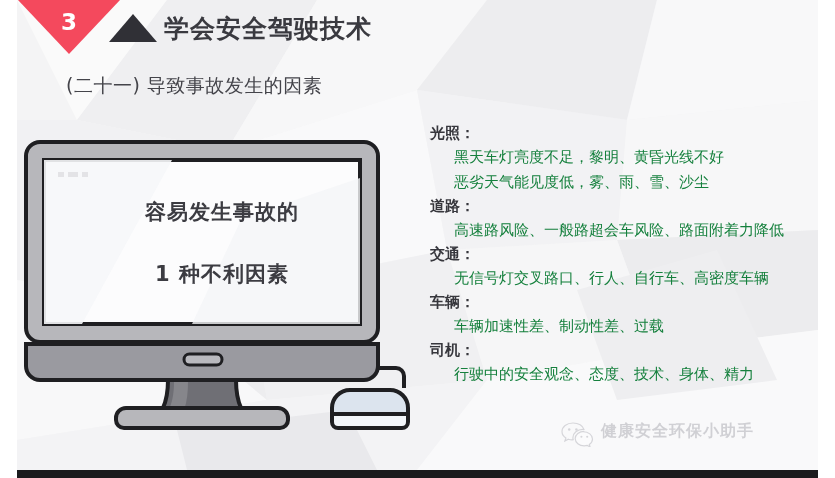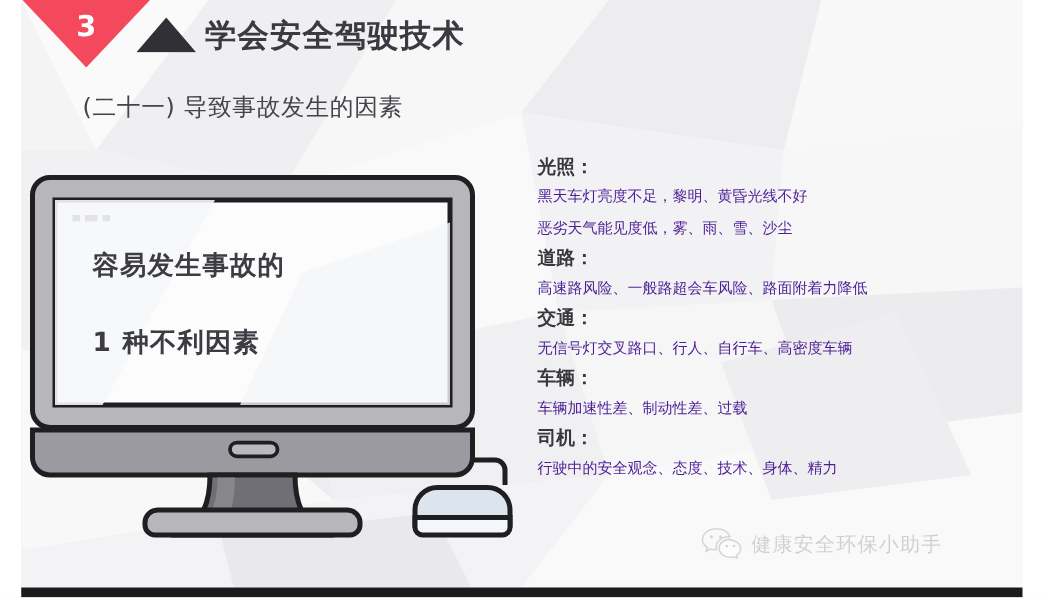--- a/index.html
+++ b/index.html
@@ -103,20 +103,21 @@
 
   
   .monitor { position: absolute; left: 22px; top: 138px; width: 400px; height: 295px; }
   .monitor svg { display: block; }
 
   .screen-text {
     position: absolute;
     left: 52px;
     top: 60px;
     width: 296px;
+    text-align: center;
     color: #3c3c42;
     font-weight: bold;
     pointer-events: none;
   }
   .screen-line-1 { font-size: 21px; letter-spacing: 1px; }
   .screen-line-2 { font-size: 21px; letter-spacing: 1px; margin-top: 34px; }
 
   
   .factors {
     position: absolute;
@@ -125,34 +126,36 @@
     width: 390px;
   }
   .factor-head {
     font-size: 15px;
     font-weight: bold;
     color: #37373d;
     line-height: 23px;
     white-space: nowrap;
   }
   .factor-body {
-    font-size: 12px;
-    color: #4c1d95;
+    font-size: 15px;
+    color: #15803d;
     line-height: 25px;
     white-space: nowrap;
+    margin-left: 24px;
   }
 
   
   .watermark {
     position: absolute;
     left: 561px;
     top: 421px;
     display: flex;
-    align-items: flex-end;
+    align-items: flex-start;
     opacity: 0.42;
+    font-weight: bold;
   }
   .wechat-icon { width: 34px; height: 26px; flex: none; }
   .watermark-label {
     font-size: 16px;
     color: #9a9aa2;
     letter-spacing: 1px;
     margin-left: 6px;
     white-space: nowrap;
   }
 </style>

